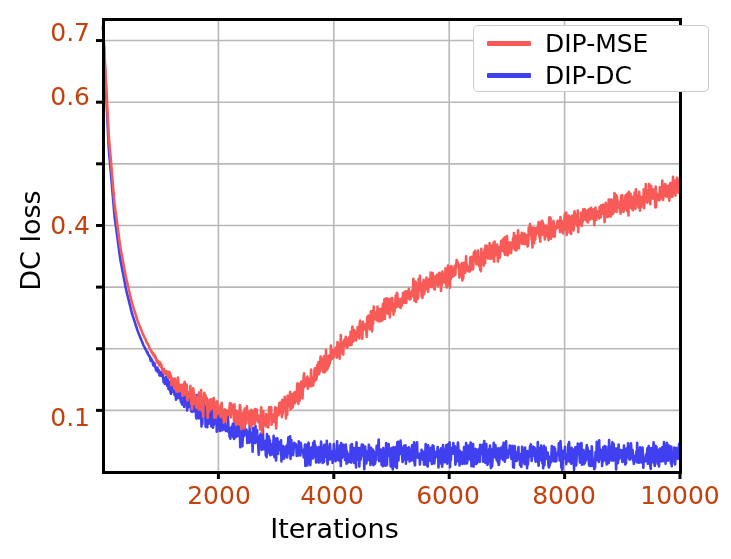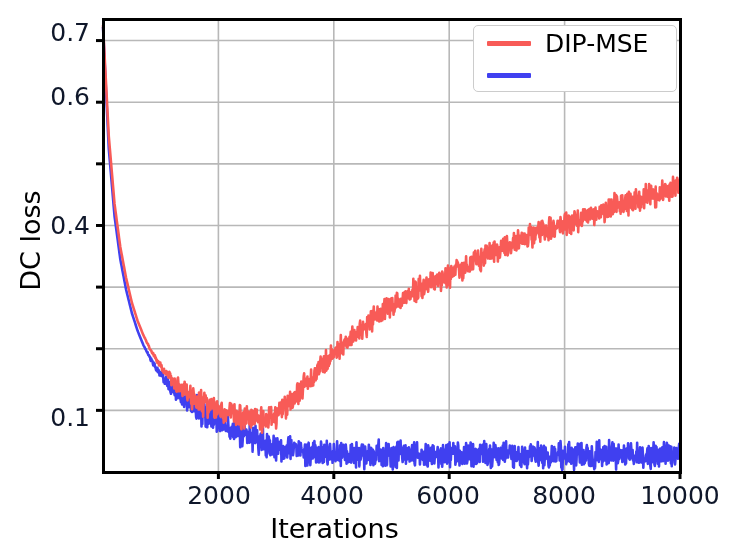--- a/index.html
+++ b/index.html
@@ -38,39 +38,39 @@
   #ylabel-wrap {
     position: absolute;
     left: -150px;
     top: 225px;
     width: 360px;
     text-align: center;
     transform: rotate(-90deg);
   }
   .tick-label {
     position: absolute;
-    color: #0f172a;
+    color: #c2410c;
     font-family: "DejaVu Sans", sans-serif;
     font-size: 25px;
     white-space: nowrap;
   }
   .ytick {
     text-align: right;
     width: 86px;
     left: 4px;
   }
   .xtick {
     text-align: center;
     width: 140px;
   }
   #legend-box {
     position: absolute;
     left: 473px;
     top: 25px;
-    width: 204px;
+    width: 236px;
     height: 67px;
     background: #ffffff;
     border: 1px solid #cccccc;
     border-radius: 5px;
     box-sizing: border-box;
   }
   .legend-row {
     position: absolute;
     left: 0;
     width: 200px;
@@ -153,16 +153,17 @@
     <span class="axis-label" style="position:static;">DC loss</span>
   </div>
 
   <div id="legend-box">
     <div class="legend-row" style="top:1px;">
       <span class="legend-swatch" id="sw0" style="background: rgb(248, 91, 87);"></span>
       <span class="legend-text">DIP-MSE</span>
     </div>
     <div class="legend-row" style="top:33px;">
       <span class="legend-swatch" id="sw1" style="background: rgb(64, 64, 240);"></span>
+      <span class="legend-text">DIP-DC</span>
     </div>
   </div>
 
 </div>
 
 </body></html>

